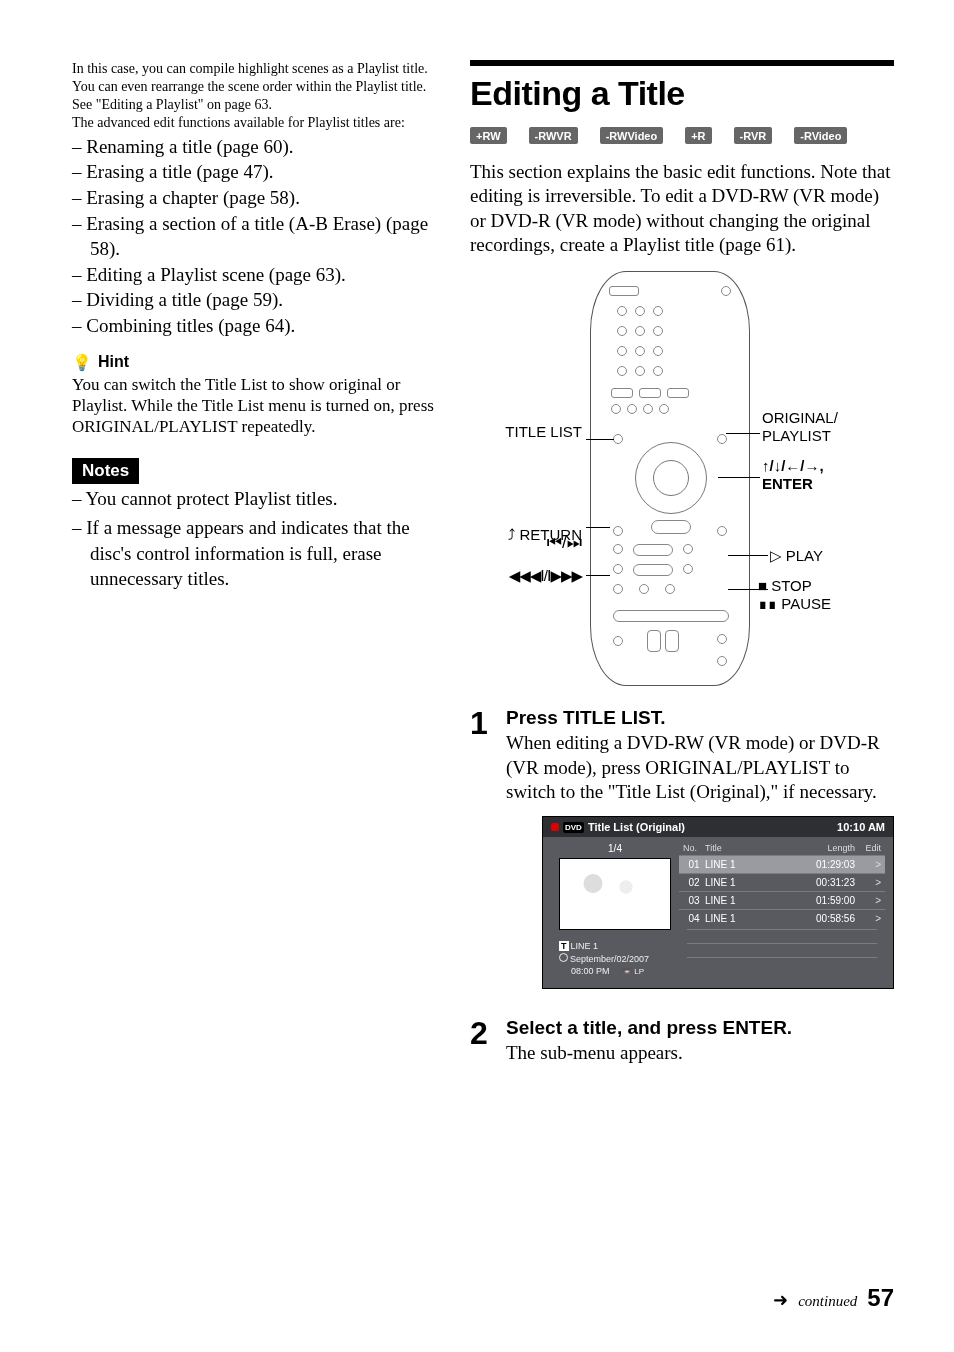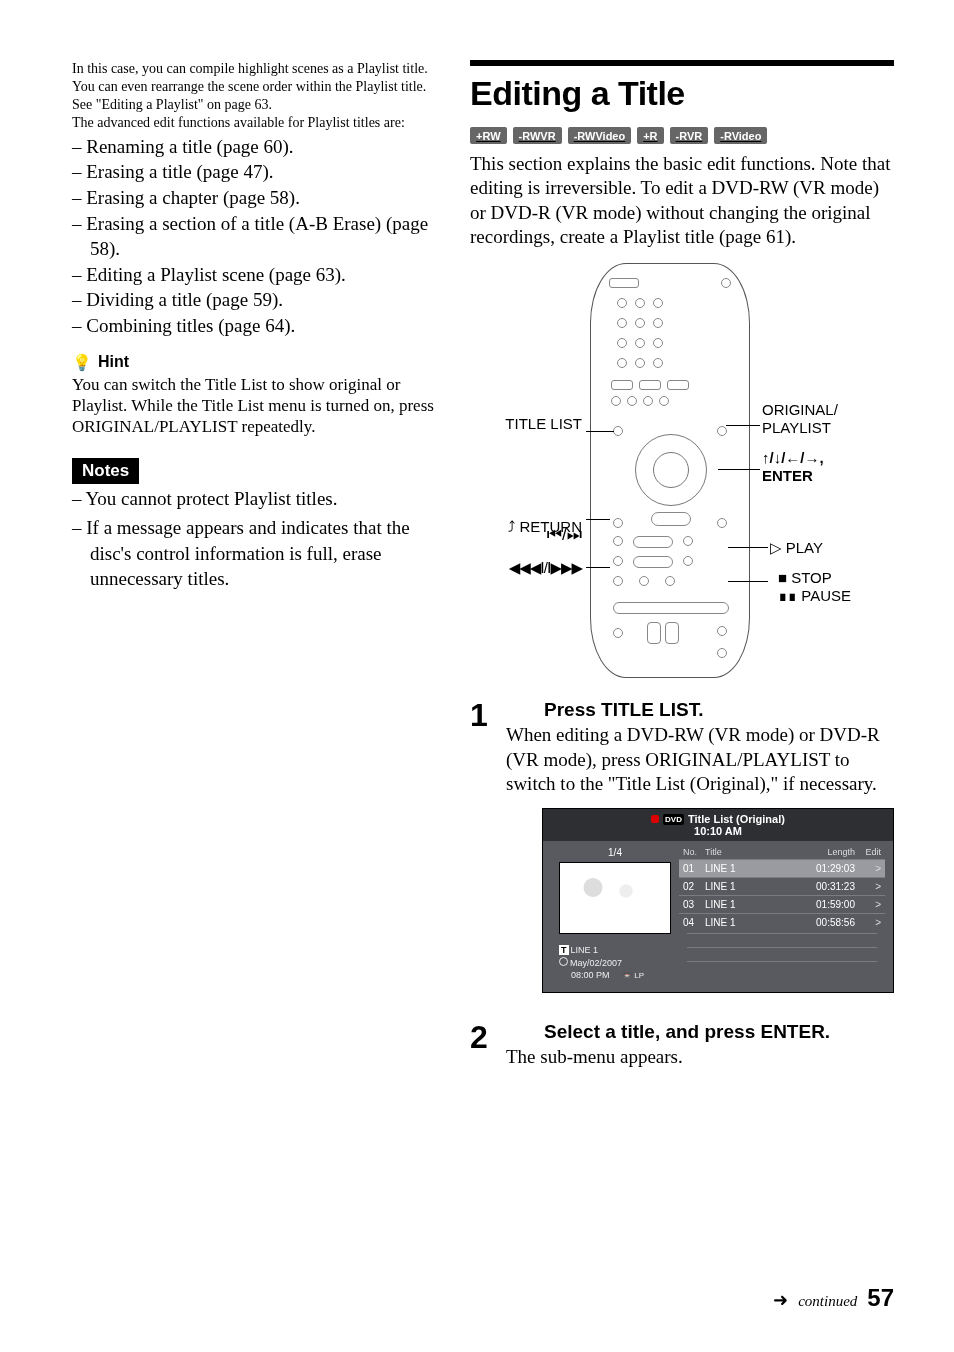--- a/index.html
+++ b/index.html
@@ -15,42 +15,42 @@
   .hint-row .bulb { font-size: 16px; }
   .hint-row .hint-label { font-family: Arial, sans-serif; font-weight: bold; font-size: 16px; }
   .hint-text { font-size: 17px; line-height: 1.25; margin-top: 2px; }
   .notes-badge { display: inline-block; background: #000; color: #fff; font-family: Arial, sans-serif; font-weight: bold; font-size: 17px; padding: 3px 10px; margin-top: 20px; }
   .notes-list { list-style: none; margin-top: 6px; }
   .notes-list li { font-size: 17px; line-height: 1.25; padding-left: 15px; text-indent: -15px; margin-bottom: 4px; }
   .notes-list li::before { content: "• "; }
 
   .right .rule-top { border-top: 6px solid #000; margin-bottom: 8px; }
   .right h1 { font-family: Arial, sans-serif; font-weight: 800; font-size: 34px; letter-spacing: -0.5px; margin-bottom: 14px; }
-  .disc-badges { display: flex; gap: 6px; margin-bottom: 8px; flex-wrap: wrap; text-decoration: underline; }
+  .disc-badges { display: flex; gap: 22px; margin-bottom: 16px; flex-wrap: wrap; }
   .disc-badge { background: #666; color: #fff; font-family: Arial, sans-serif; font-size: 11px; font-weight: bold; padding: 3px 6px 2px 6px; border-radius: 2px; white-space: nowrap; }
   .right .section-text { font-size: 19px; line-height: 1.28; }
 
   .remote-area { position: relative; height: 430px; margin-top: 14px; }
   .remote-body { position: absolute; left: 120px; top: 0; width: 160px; height: 415px; border: 1.5px solid #555; border-radius: 36px / 60px; background: #fff; }
   .callout { position: absolute; font-family: Arial, sans-serif; font-size: 15px; line-height: 1.15; white-space: nowrap; }
   .callout.left { text-align: right; }
   .lead { position: absolute; background: #000; height: 1px; }
   .remote-inner { position: absolute; }
   .dot { width: 10px; height: 10px; border: 1px solid #888; border-radius: 50%; display: inline-block; }
   .rect { border: 1px solid #888; border-radius: 3px; }
 
   .steps { margin-top: 6px; }
   .step { display: flex; gap: 14px; margin-bottom: 16px; }
   .step-num { font-family: Arial, sans-serif; font-weight: 800; font-size: 32px; line-height: 1; width: 22px; }
   .step-body { flex: 1; }
-  .step-head { font-family: Arial, sans-serif; font-weight: bold; font-size: 19px; margin-bottom: 2px; margin-left: 38px; }
+  .step-head { font-family: Arial, sans-serif; font-weight: bold; font-size: 19px; margin-bottom: 2px; }
   .step-desc { font-size: 19px; line-height: 1.28; }
 
   .screen { margin: 12px 0 12px 36px; width: 352px; border: 1px solid #000; background: #585a60; font-family: Arial, sans-serif; color: #fff; }
-  .screen-title { display: flex; justify-content: space-between; align-items: center; background: #2e2f33; padding: 4px 8px; font-size: 11px; font-weight: bold; flex-direction: column; }
+  .screen-title { display: flex; justify-content: space-between; align-items: center; background: #2e2f33; padding: 4px 8px; font-size: 11px; font-weight: bold; }
   .screen-title .dvd { display: inline-flex; align-items: center; gap: 4px; }
   .red-dot { width: 8px; height: 8px; background: #d00; border-radius: 2px; display: inline-block; }
   .dvd-box { background:#000; color:#fff; font-size:8px; padding:1px 2px; border-radius:2px; }
   .screen-body { display: flex; }
   .screen-left { width: 128px; padding: 6px 8px 10px 8px; font-size: 10px; margin-left: 8px; }
   .screen-left .count { text-align: center; font-size: 10px; margin-bottom: 4px; }
   .thumb { width: 112px; height: 72px; background: #fff; border: 1px solid #000; position: relative; overflow: hidden; margin-bottom: 10px; }
   .thumb::after { content: ""; position: absolute; inset: 0;
     background:
       radial-gradient(circle at 30% 35%, #ddd 10%, transparent 11%),
@@ -61,21 +61,21 @@
   .screen-meta .c-icon { display:inline-block; width:9px; height:9px; border:1px solid #eee; border-radius:50%; margin-right:2px; position:relative; }
   .screen-meta .rec-icon { color:#eee; margin-left:10px; font-size:8px; }
   .screen-right { flex: 1; padding: 6px 8px 0 0; }
   .screen-head-row { display: flex; font-size: 9px; color: #ddd; padding: 0 4px 2px 4px; }
   .screen-head-row .c-no { width: 22px; }
   .screen-head-row .c-title { flex: 1; }
   .screen-head-row .c-len { width: 54px; text-align: right; }
   .screen-head-row .c-edit { width: 26px; text-align: right; }
   .s-row { display: flex; font-size: 10px; padding: 3px 4px; border-top: 1px solid #7a7c82; }
   .s-row:first-of-type { border-top: 1px solid #7a7c82; }
-  .s-row .c-no { width: 22px; }
+  .s-row .c-no { width: 22px; text-align: center; }
   .s-row .c-title { flex: 1; }
   .s-row .c-len { width: 54px; text-align: right; }
   .s-row .c-edit { width: 26px; text-align: right; color:#ddd; }
   .s-row.hl { background: #9a9ba0; }
   .screen-bottom { padding: 2px 8px 8px 8px; }
   .screen-bottom .line { border-top: 1px solid #7a7c82; height: 14px; }
 
   .footer { position: absolute; bottom: 40px; right: 60px; display: flex; align-items: baseline; gap: 10px; }
   .footer .cont { font-style: italic; font-size: 15px; }
   .footer .arrow { font-size: 18px; }
@@ -218,21 +218,21 @@
 PLAYLIST</div>
         <div class="lead" style="left:256px; top:162px; width:34px;"></div>
 
         <div class="callout" style="left:292px; top:186px; white-space:pre; font-weight:bold;">↑/↓/←/→,
 ENTER</div>
         <div class="lead" style="left:248px; top:206px; width:42px;"></div>
 
         <div class="callout" style="left:300px; top:276px;">▷ PLAY</div>
         <div class="lead" style="left:258px; top:284px; width:40px;"></div>
 
-        <div class="callout" style="left:308px; top:306px; white-space:pre;">■ STOP
+        <div class="callout" style="left:288px; top:306px; white-space:pre;">■ STOP
 ∎∎ PAUSE</div>
         <div class="lead" style="left:258px; top:318px; width:40px;"></div>
       </div>
 
       <div class="steps">
         <div class="step">
           <div class="step-num">1</div>
           <div class="step-body">
             <div class="step-head">Press TITLE LIST.</div>
             <div class="step-desc">When editing a DVD-RW (VR mode) or DVD-R (VR mode), press ORIGINAL/PLAYLIST to switch to the "Title List (Original)," if necessary.</div>
@@ -245,21 +245,21 @@
                   <span>Title List (Original)</span>
                 </span>
                 <span>10:10 AM</span>
               </div>
               <div class="screen-body">
                 <div class="screen-left">
                   <div class="count">1/4</div>
                   <div class="thumb"></div>
                   <div class="screen-meta">
                     <div><span class="t-icon">T</span><span>LINE 1</span></div>
-                    <div><span class="c-icon"></span><span>May/02/2007</span></div>
+                    <div><span class="c-icon"></span><span>September/02/2007</span></div>
                     <div style="padding-left:12px;">
                       <span>08:00  PM</span>
                       <span class="rec-icon">📼 <span>LP</span></span>
                     </div>
                   </div>
                 </div>
                 <div class="screen-right">
                   <div class="screen-head-row">
                     <span class="c-no">No.</span>
                     <span class="c-title">Title</span>

